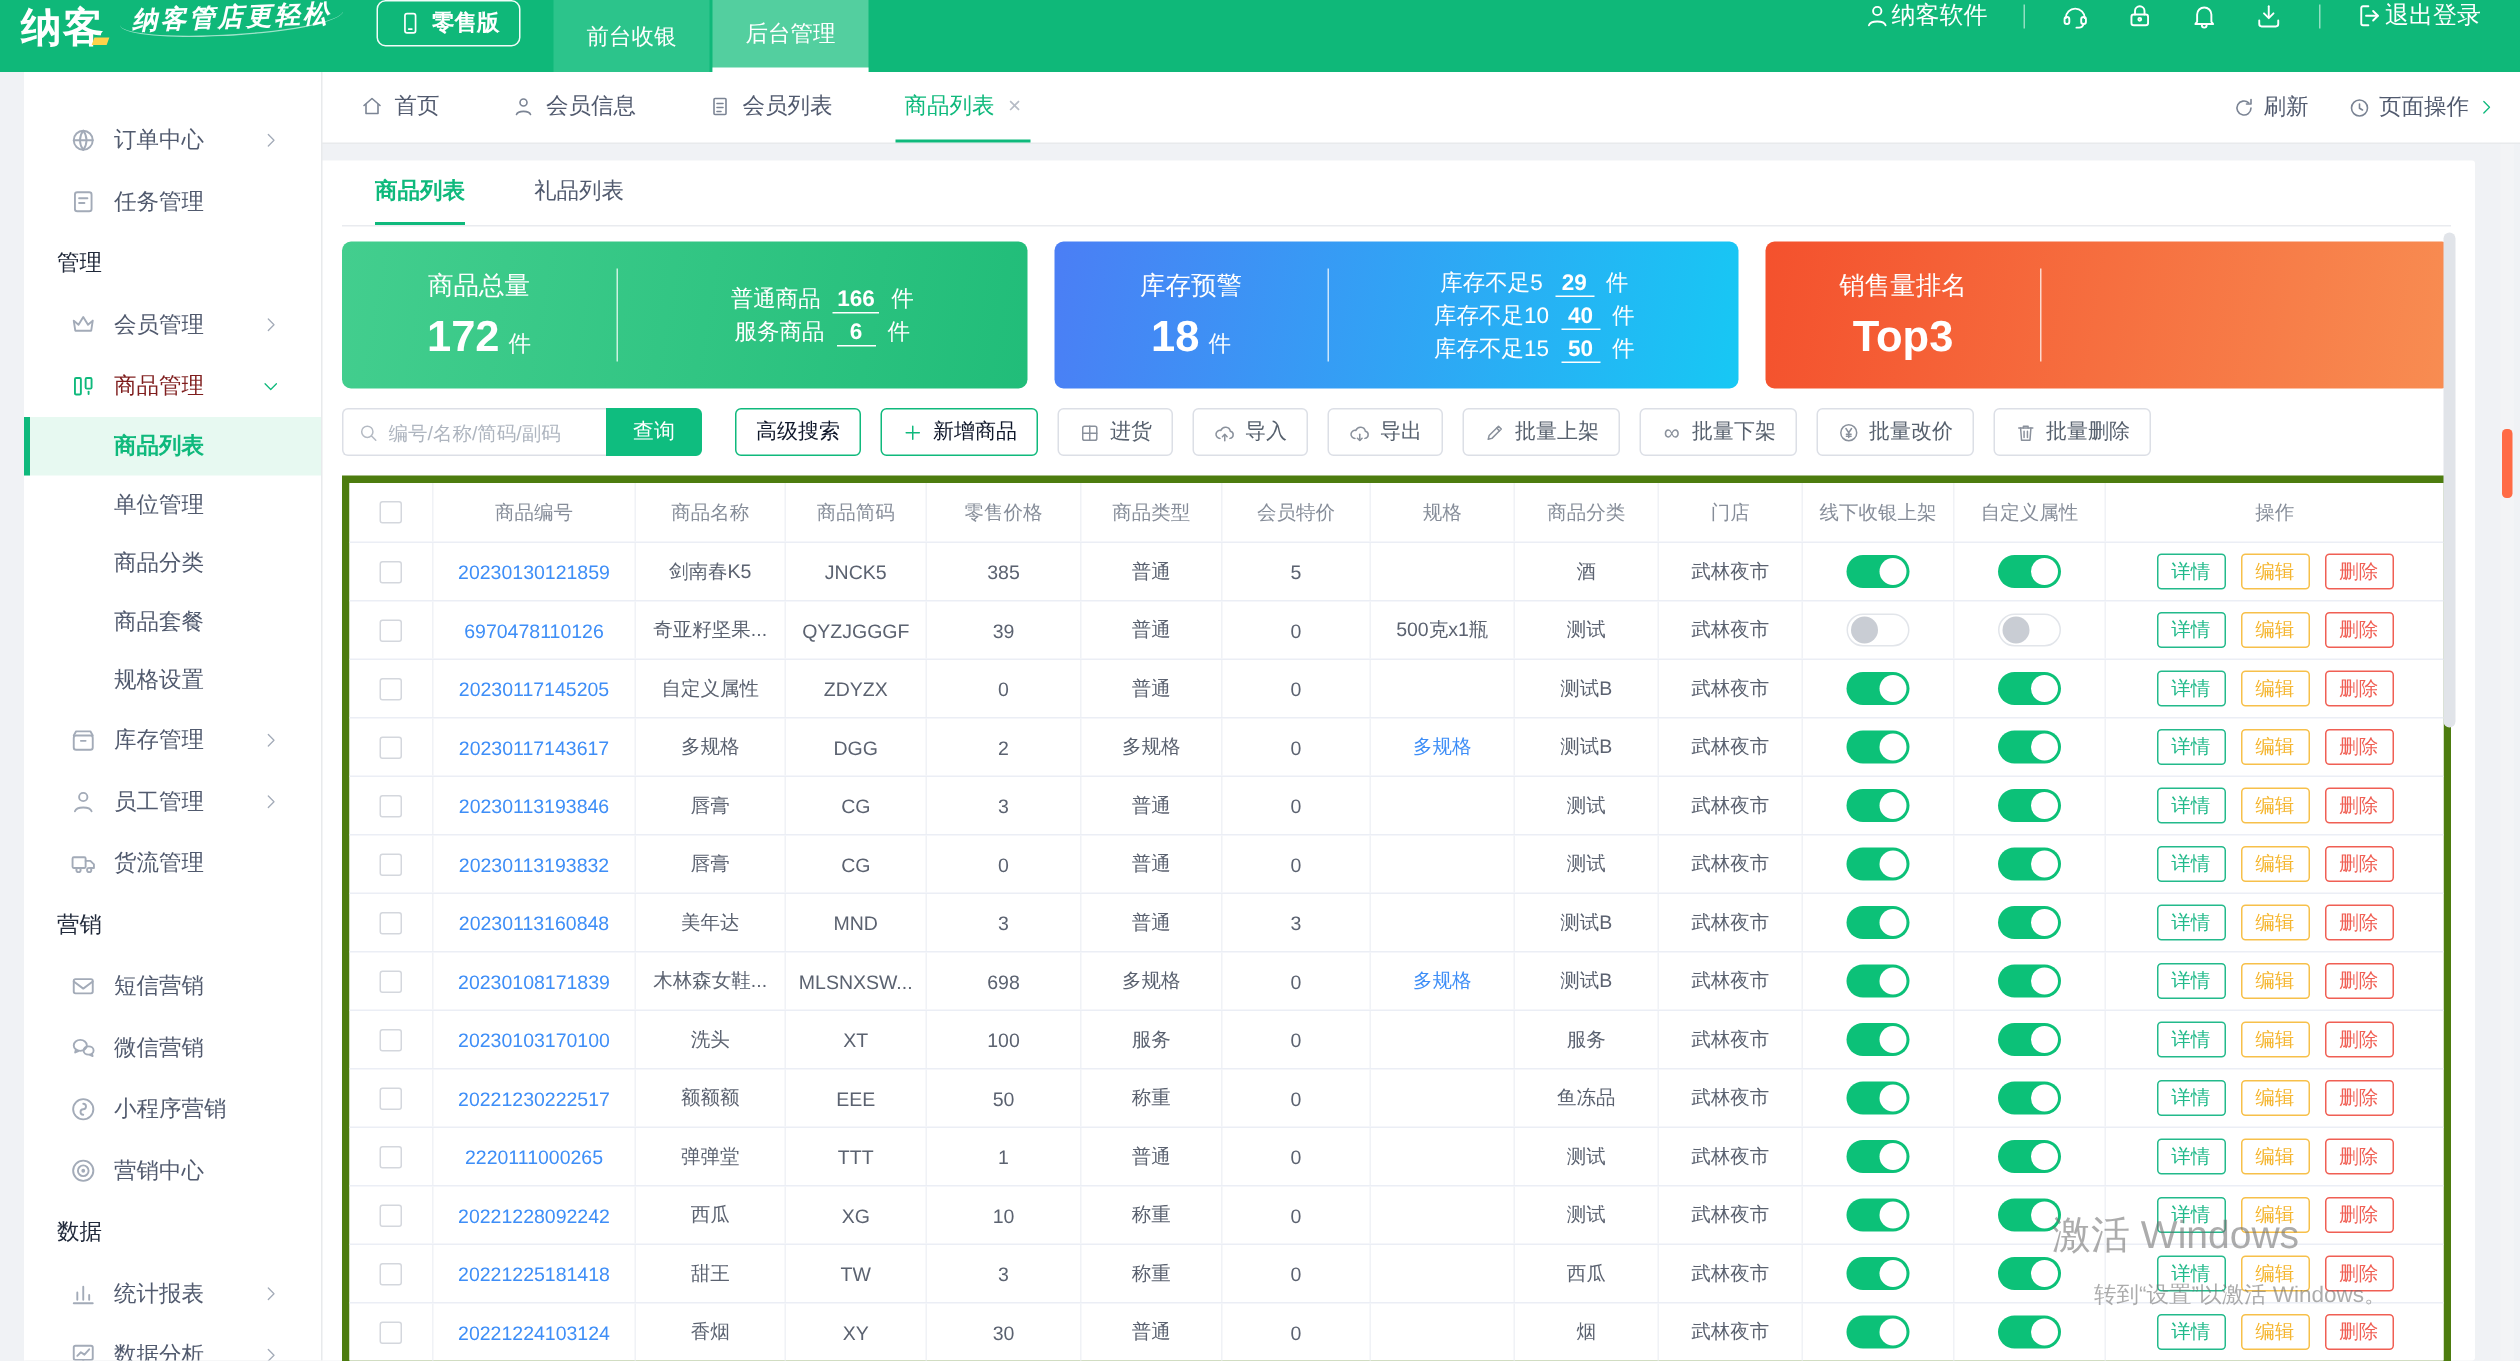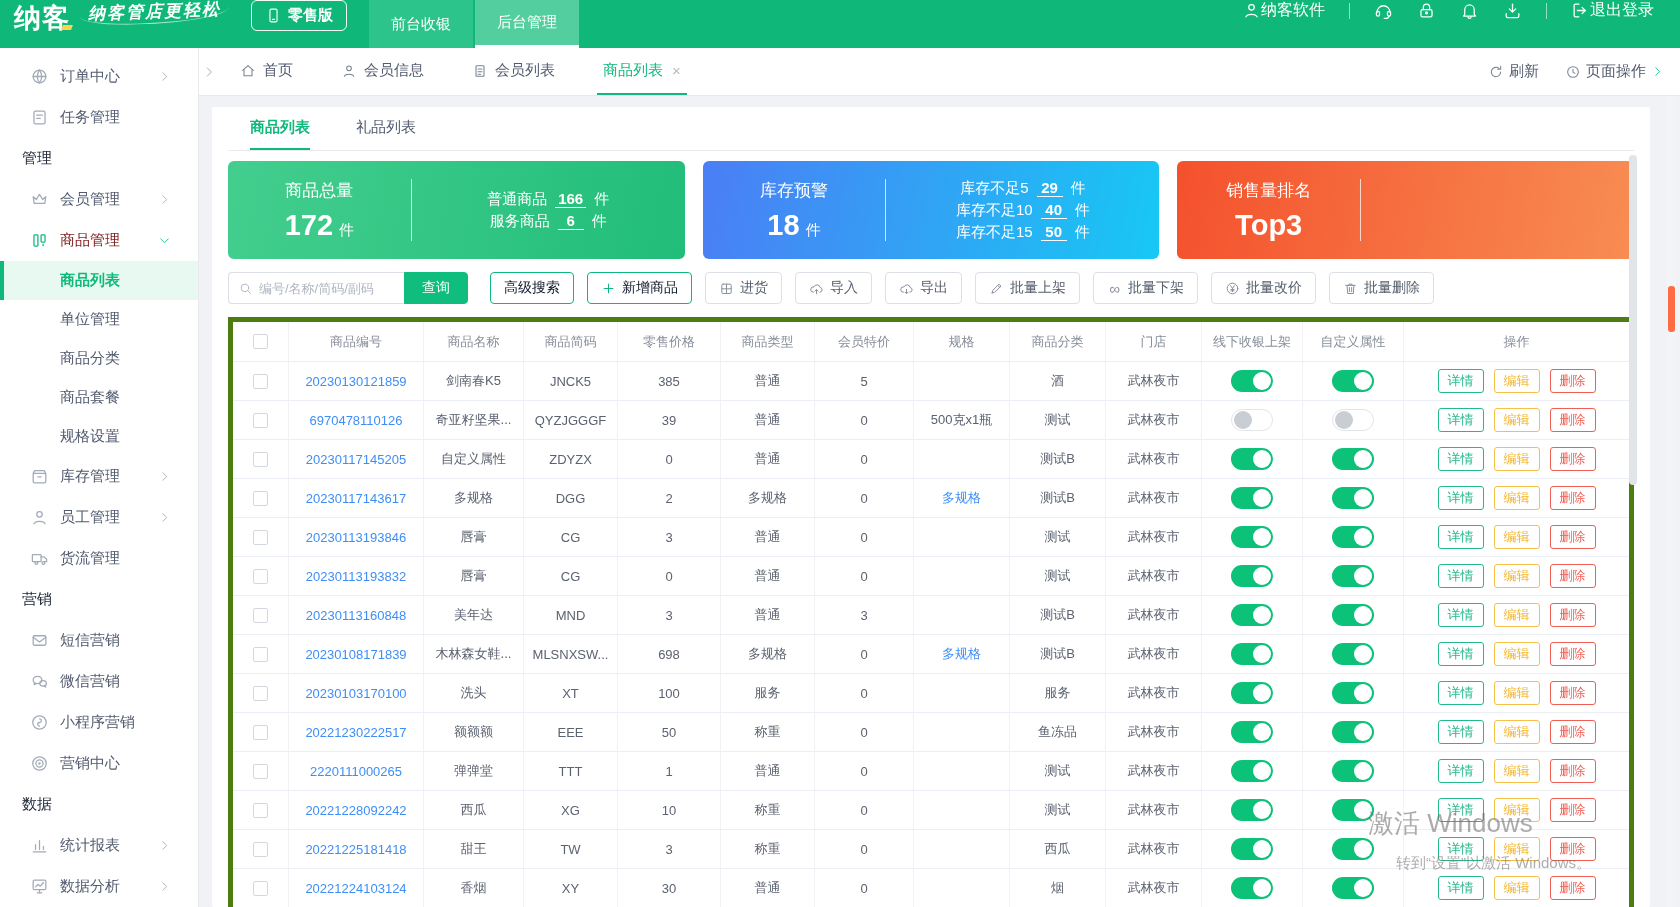--- a/index.html
+++ b/index.html
@@ -30,21 +30,21 @@
   .crumb{display:flex;align-items:center;gap:7px;height:100%;padding:0 6px;margin-right:36px;font-size:15px;cursor:pointer;border-bottom:2px solid transparent}
   .crumb .icon{width:16px;height:16px;color:#7b8494}
   .crumb.active{color:#0fb97c;border-bottom-color:#0fb97c}
   .crumb .close{color:#b6bcc6;font-size:15px;margin-left:2px}
   .tb-right{margin-left:auto;display:flex;align-items:center;gap:26px;padding-right:16px;font-size:15px}
   .tb-right .op{display:flex;align-items:center;gap:5px;cursor:pointer}
   .tb-right .icon{width:16px;height:16px;color:#7b8494}
   .tb-right .chev{color:#0fb97c;width:13px;height:13px}
 
   
-  .sidebar{position:absolute;left:0;top:48px;width:198px;bottom:0;background:#fff;box-shadow:1px 0 0 #e8eaec;padding-top:8px;z-index:6;overflow:hidden}
+  .sidebar{position:absolute;left:16px;top:48px;width:198px;bottom:0;background:#fff;box-shadow:1px 0 0 #e8eaec;padding-top:25px;z-index:6;overflow:hidden}
   .side-item{height:41px;display:flex;align-items:center;padding-left:30px;font-size:15px;color:#515a6e;position:relative;cursor:pointer}
   .side-item .icon{width:19px;height:19px;color:#a3abb8;margin-right:11px}
   .side-item .chev{position:absolute;right:16px;width:13px;height:13px;color:#a3abb8}
   .side-item.active-parent{color:#7f1d1d;font-weight:normal}
   .side-item.active-parent .icon,.side-item.active-parent .chev{color:#0fb97c}
   .side-section{height:41px;display:flex;align-items:center;padding-left:22px;font-size:15px;font-weight:normal;color:#20293a}
   .side-sub{height:39px;display:flex;align-items:center;padding-left:60px;font-size:15px;color:#515a6e;cursor:pointer}
   .side-sub.active{background:#e7f9f1;color:#0fb97c;font-weight:bold;border-left:4px solid #0fb97c;padding-left:56px}
 
   

